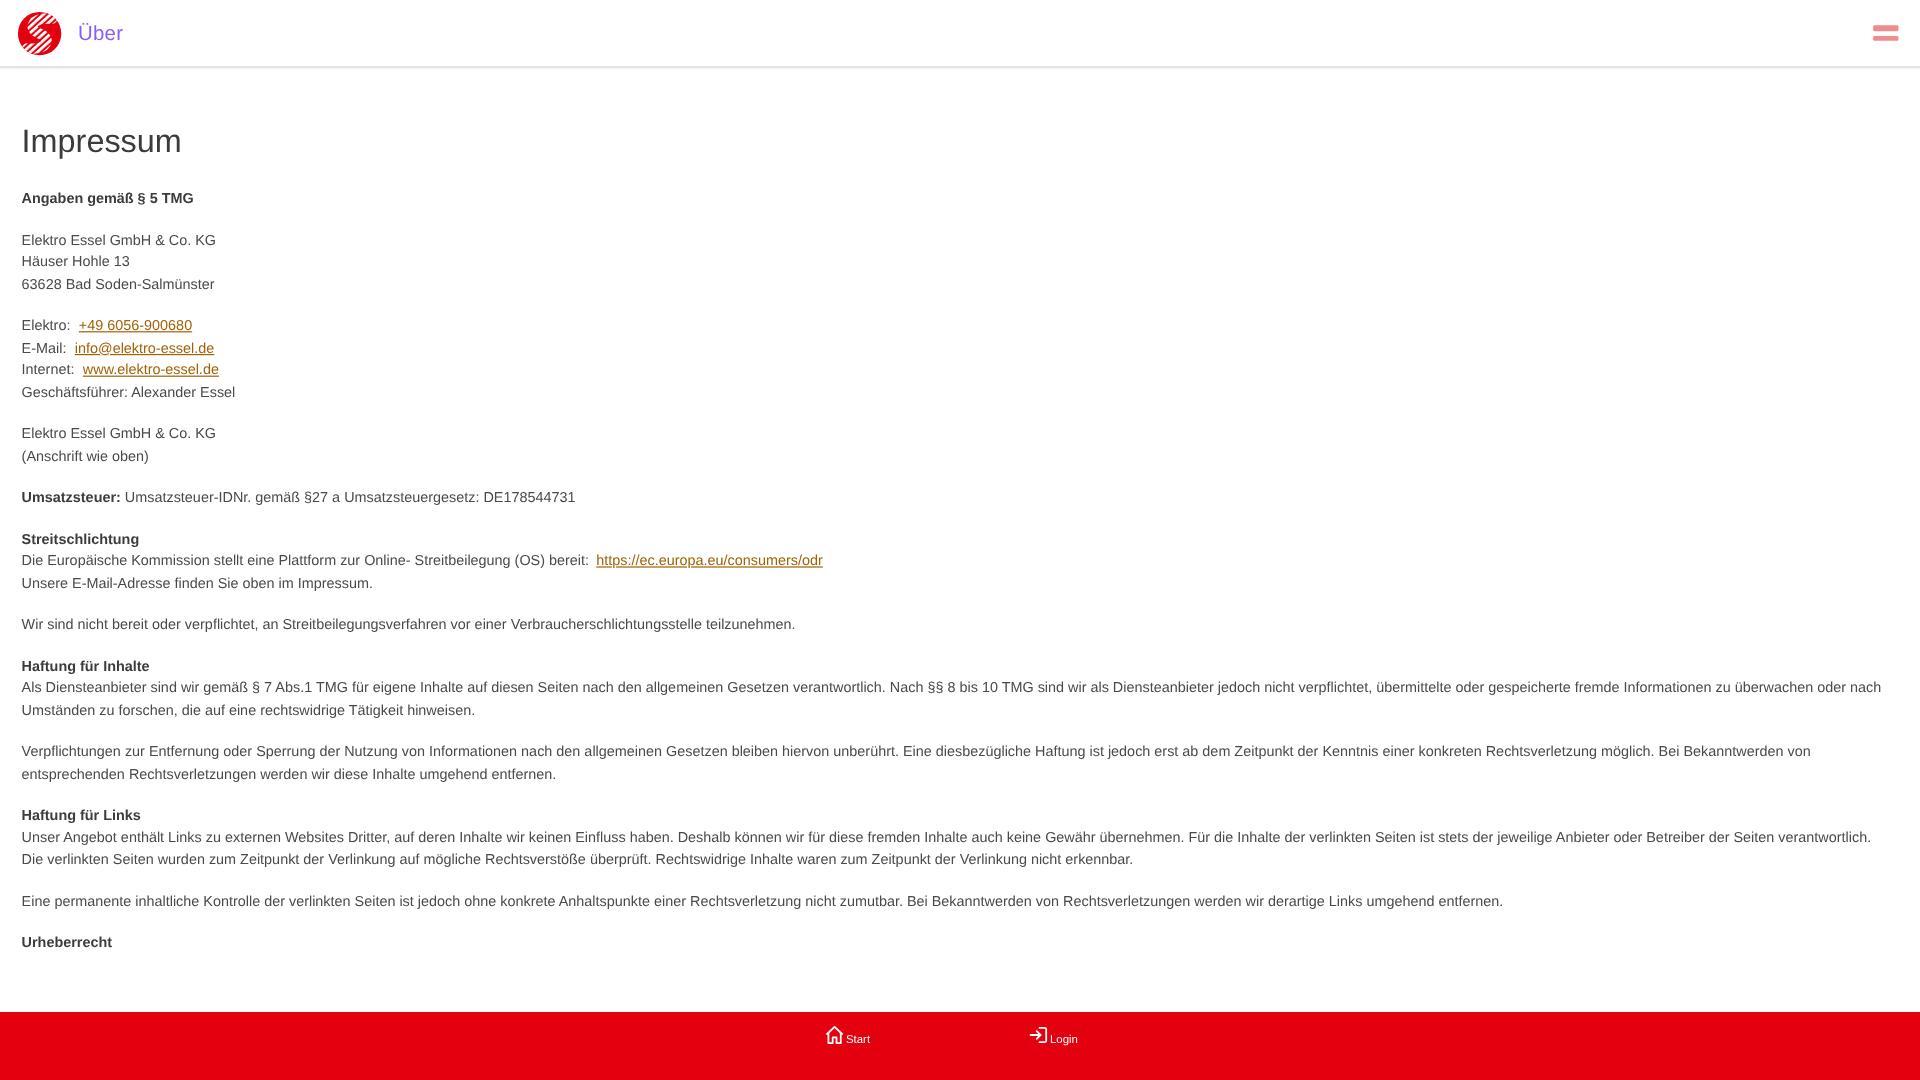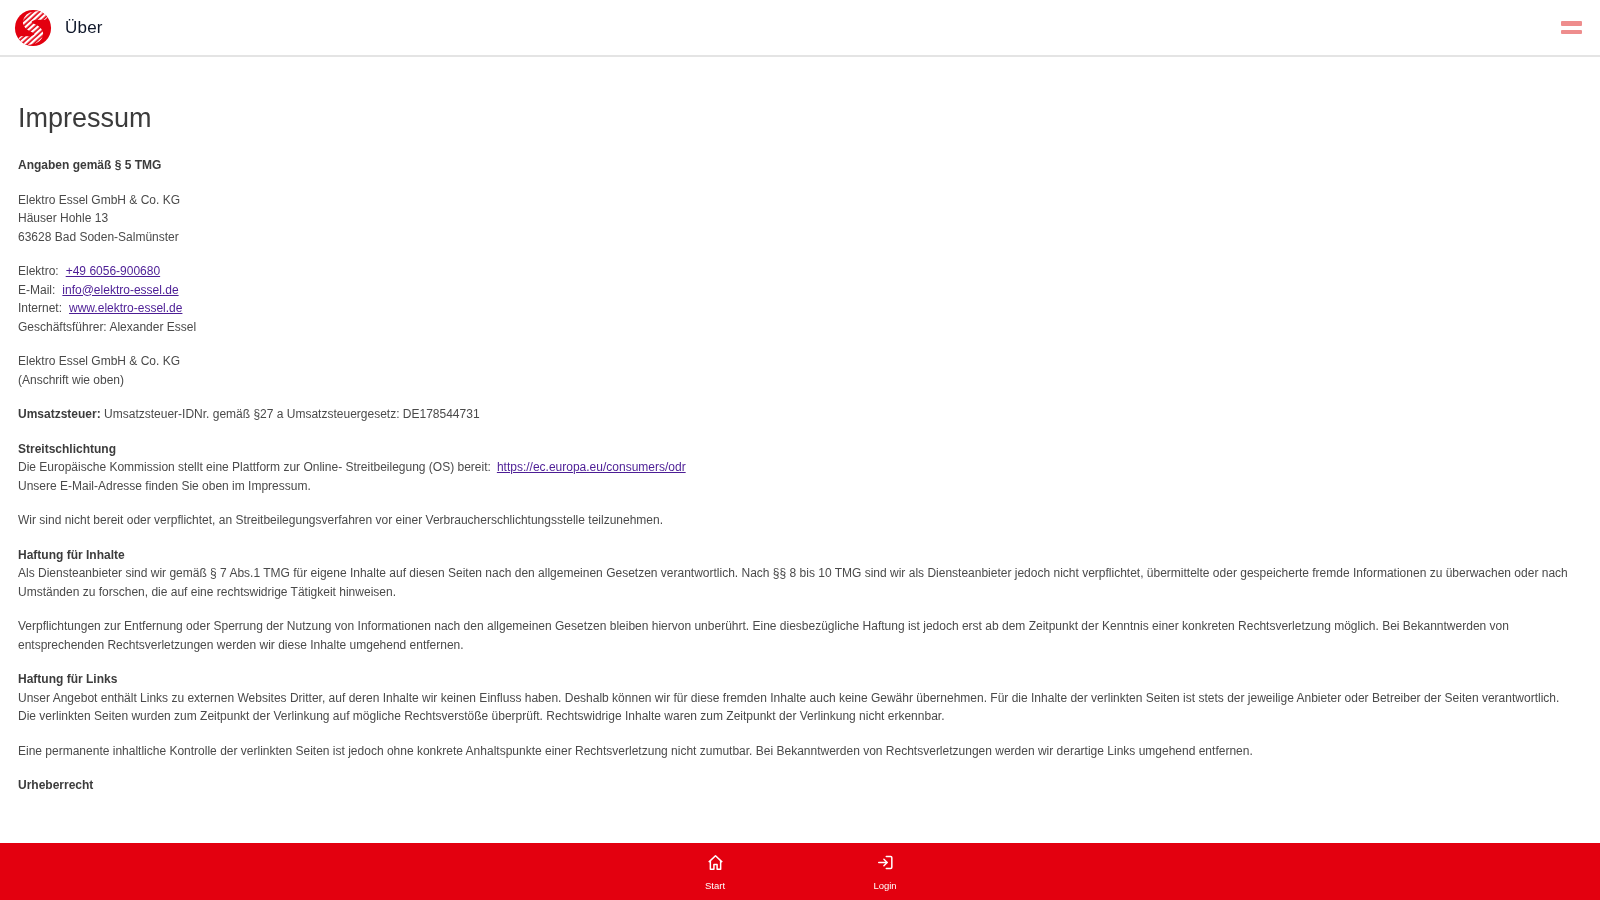--- a/index.html
+++ b/index.html
@@ -15,21 +15,21 @@
     display: flex;
     align-items: center;
     padding: 0 18px 0 14px;
     border-bottom: 2px solid #e4e4e4;
     background: #fff;
   }
   .logo { width: 38px; height: 38px; display: block; }
   .header-title {
     margin-left: 13px;
     font-size: 17px;
-    color: #0f172a;
+    color: #8b5cf6;
     letter-spacing: 0.2px;
   }
   .menu-button {
     margin-left: auto;
     background: none; border: none; cursor: pointer;
     display: flex; flex-direction: column; gap: 4px;
     padding: 4px 0;
   }
   .menu-button .bar {
     width: 21px; height: 4.5px; border-radius: 1px;
@@ -44,40 +44,40 @@
   .page-title {
     font-size: 27px;
     font-weight: 400;
     color: #3b3b3b;
     margin-bottom: 22px;
   }
   .block { margin-bottom: 16px; font-size: 12px; line-height: 18.5px; }
   .block .line { min-height: 18.5px; }
   .bold { font-weight: bold; color: #3c3c3c; }
   .red-link {
-    color: #4c1d95;
+    color: #a16207;
     text-decoration: underline;
     cursor: pointer;
     margin-left: 7px;
   }
   .red-link.nogap { margin-left: 6px; }
   
   .bottom-nav {
     position: fixed;
     left: 0; bottom: 0;
     width: 1600px; height: 57px;
     background: #e3000f;
     display: flex;
     justify-content: center;
     align-items: flex-start;
     gap: 112px;
     padding-top: 10px;
   }
   .nav-item {
-    display: flex; flex-direction: column; align-items: center;
+    display: flex; flex-direction: row; align-items: center;
     background: none; border: none; cursor: pointer;
     color: #ffffff;
     width: 58px;
   }
   .nav-item .nav-icon { width: 19px; height: 19px; }
   .nav-item .nav-label {
     font-size: 9.5px;
     margin-top: 5px;
     color: #ffffff;
   }

